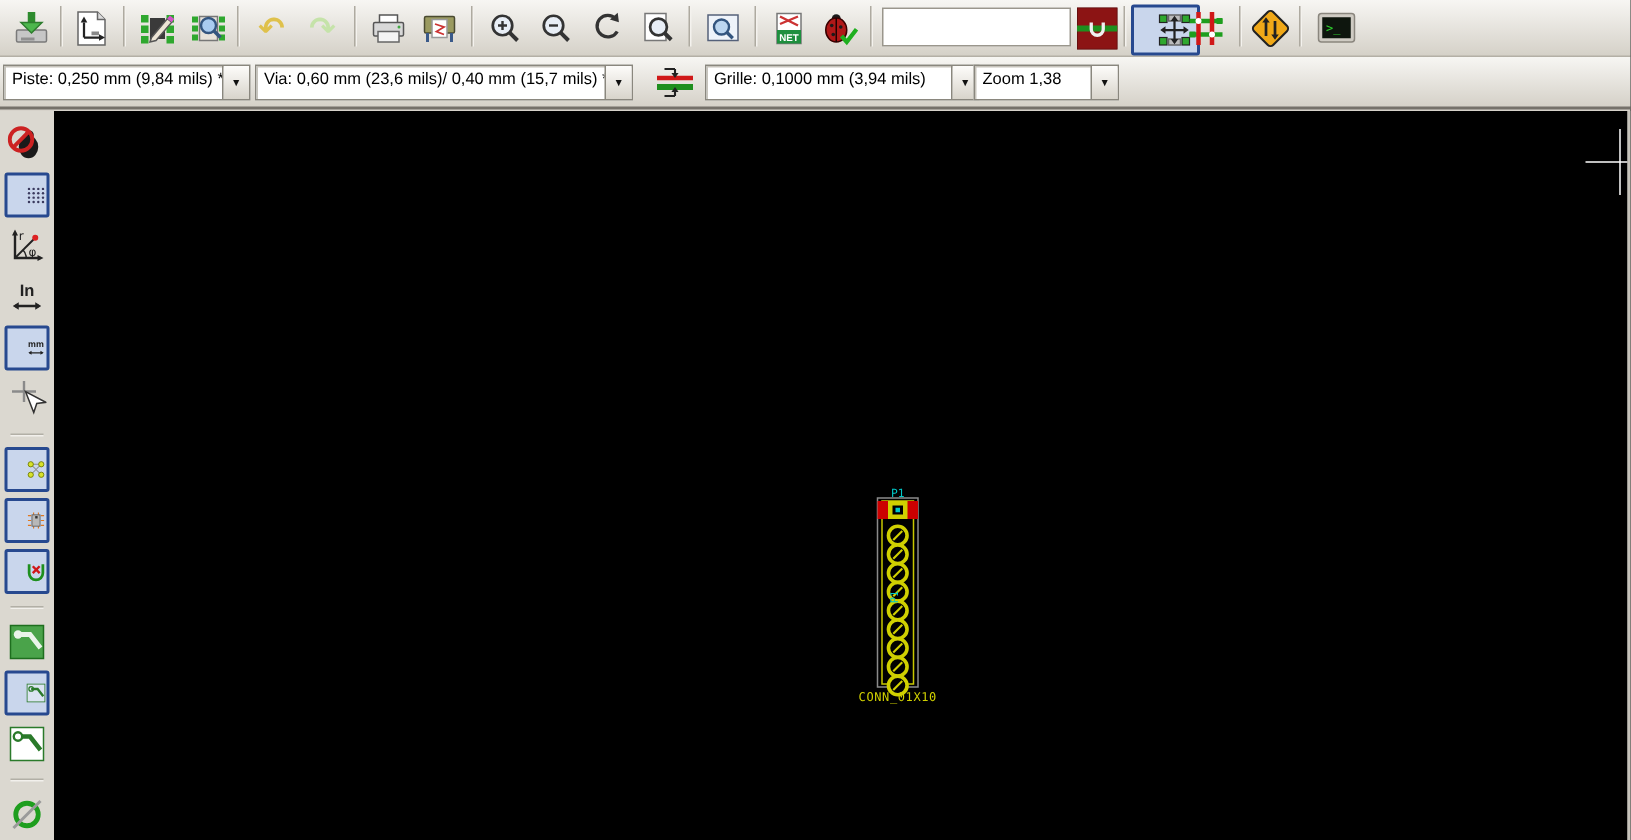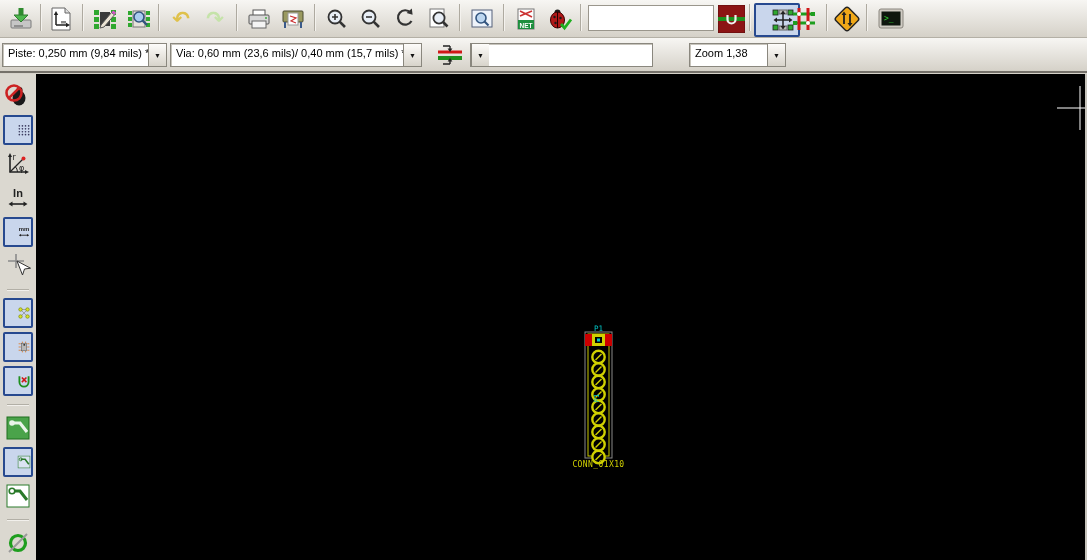--- a/index.html
+++ b/index.html
@@ -274,23 +274,24 @@
   <div class="ticon" style="left:434px;top:2px;width:30px;height:28px">
     <svg width="28" height="26" viewBox="0 0 28 26">
       <path d="M2 10h24" stroke="#d01818" stroke-width="3"></path>
       <path d="M2 16h24" stroke="#1e8f1e" stroke-width="4"></path>
       <path d="M7 4h7M7 22h7" stroke="#222" stroke-width="1.4"></path>
       <path d="M14 4v4M14 18v4" stroke="#222" stroke-width="1.4"></path>
       <path d="M14 10l-2.4-3.4h4.8zM14 16l-2.4 3.4h4.8z" fill="#222"></path>
     </svg>
   </div>
   <div class="combo" style="left:470px;width:181px">
+    <span class="combo-text">Grille: 0,1000 mm (3,94 mils)</span>
     <span class="combo-btn">▼</span>
   </div>
-  <div class="combo" style="left:689px;width:95px">
+  <div class="combo" style="left:649px;width:95px">
     <span class="combo-text">Zoom 1,38</span>
     <span class="combo-btn">▼</span>
   </div>
 </div>
 
 <div id="left-toolbar">
 
   <div class="licon">
     <svg width="26" height="26" viewBox="0 0 26 26">
       <circle cx="14.5" cy="7" r="3" fill="#111"></circle>

